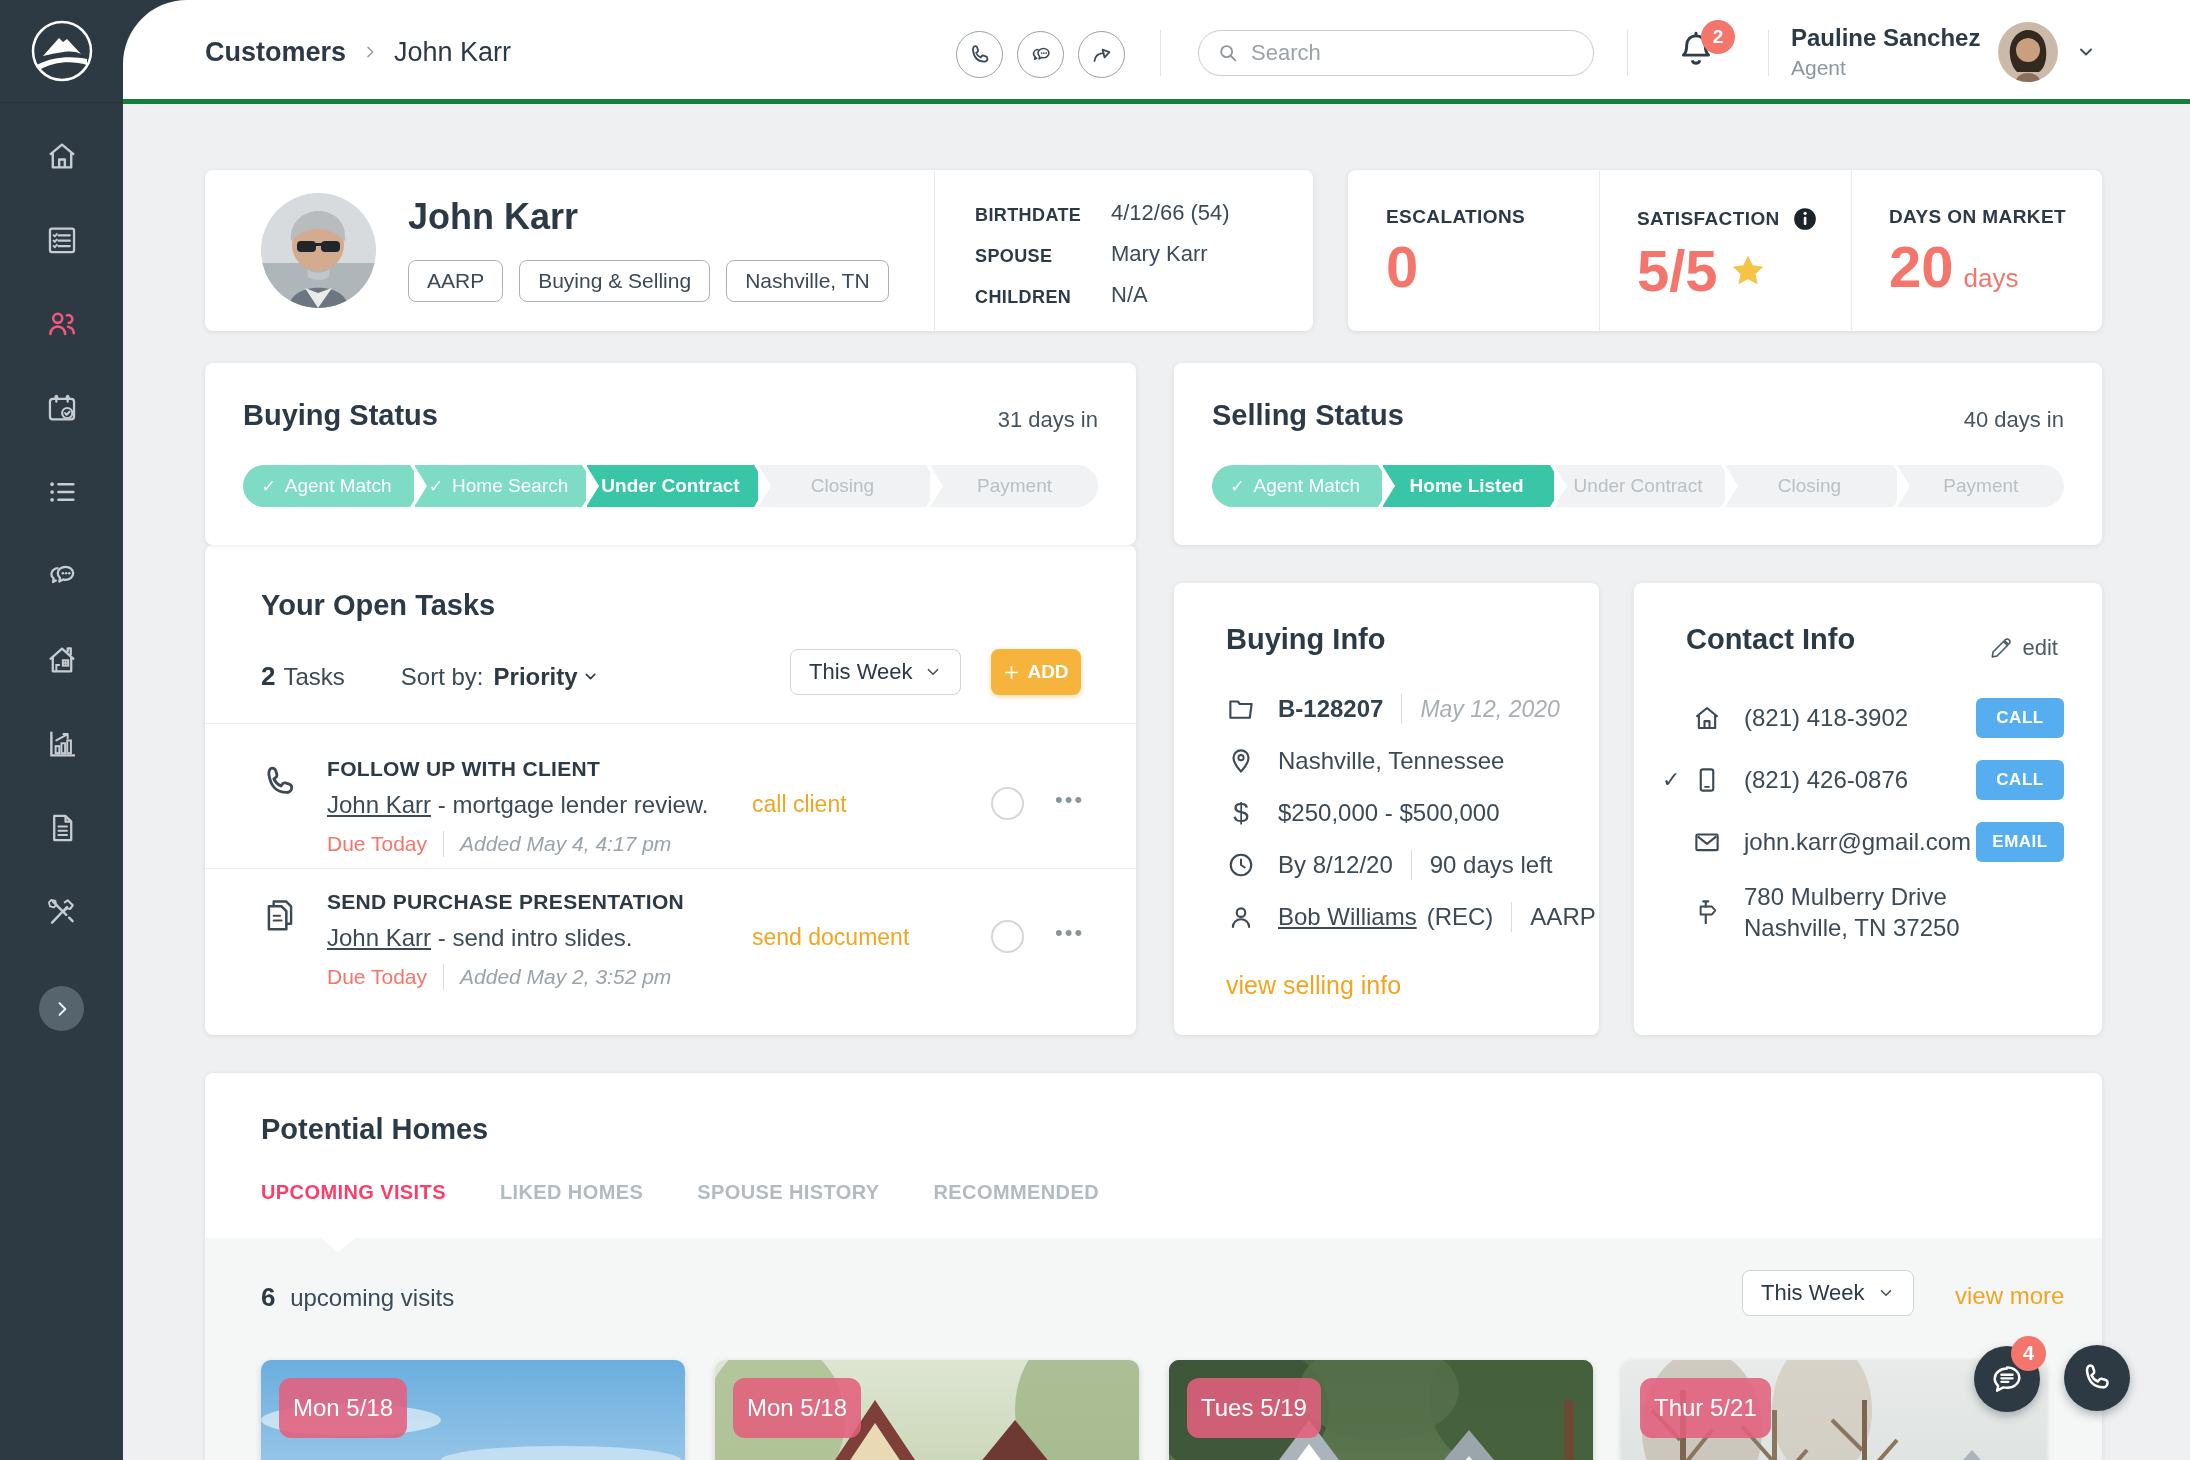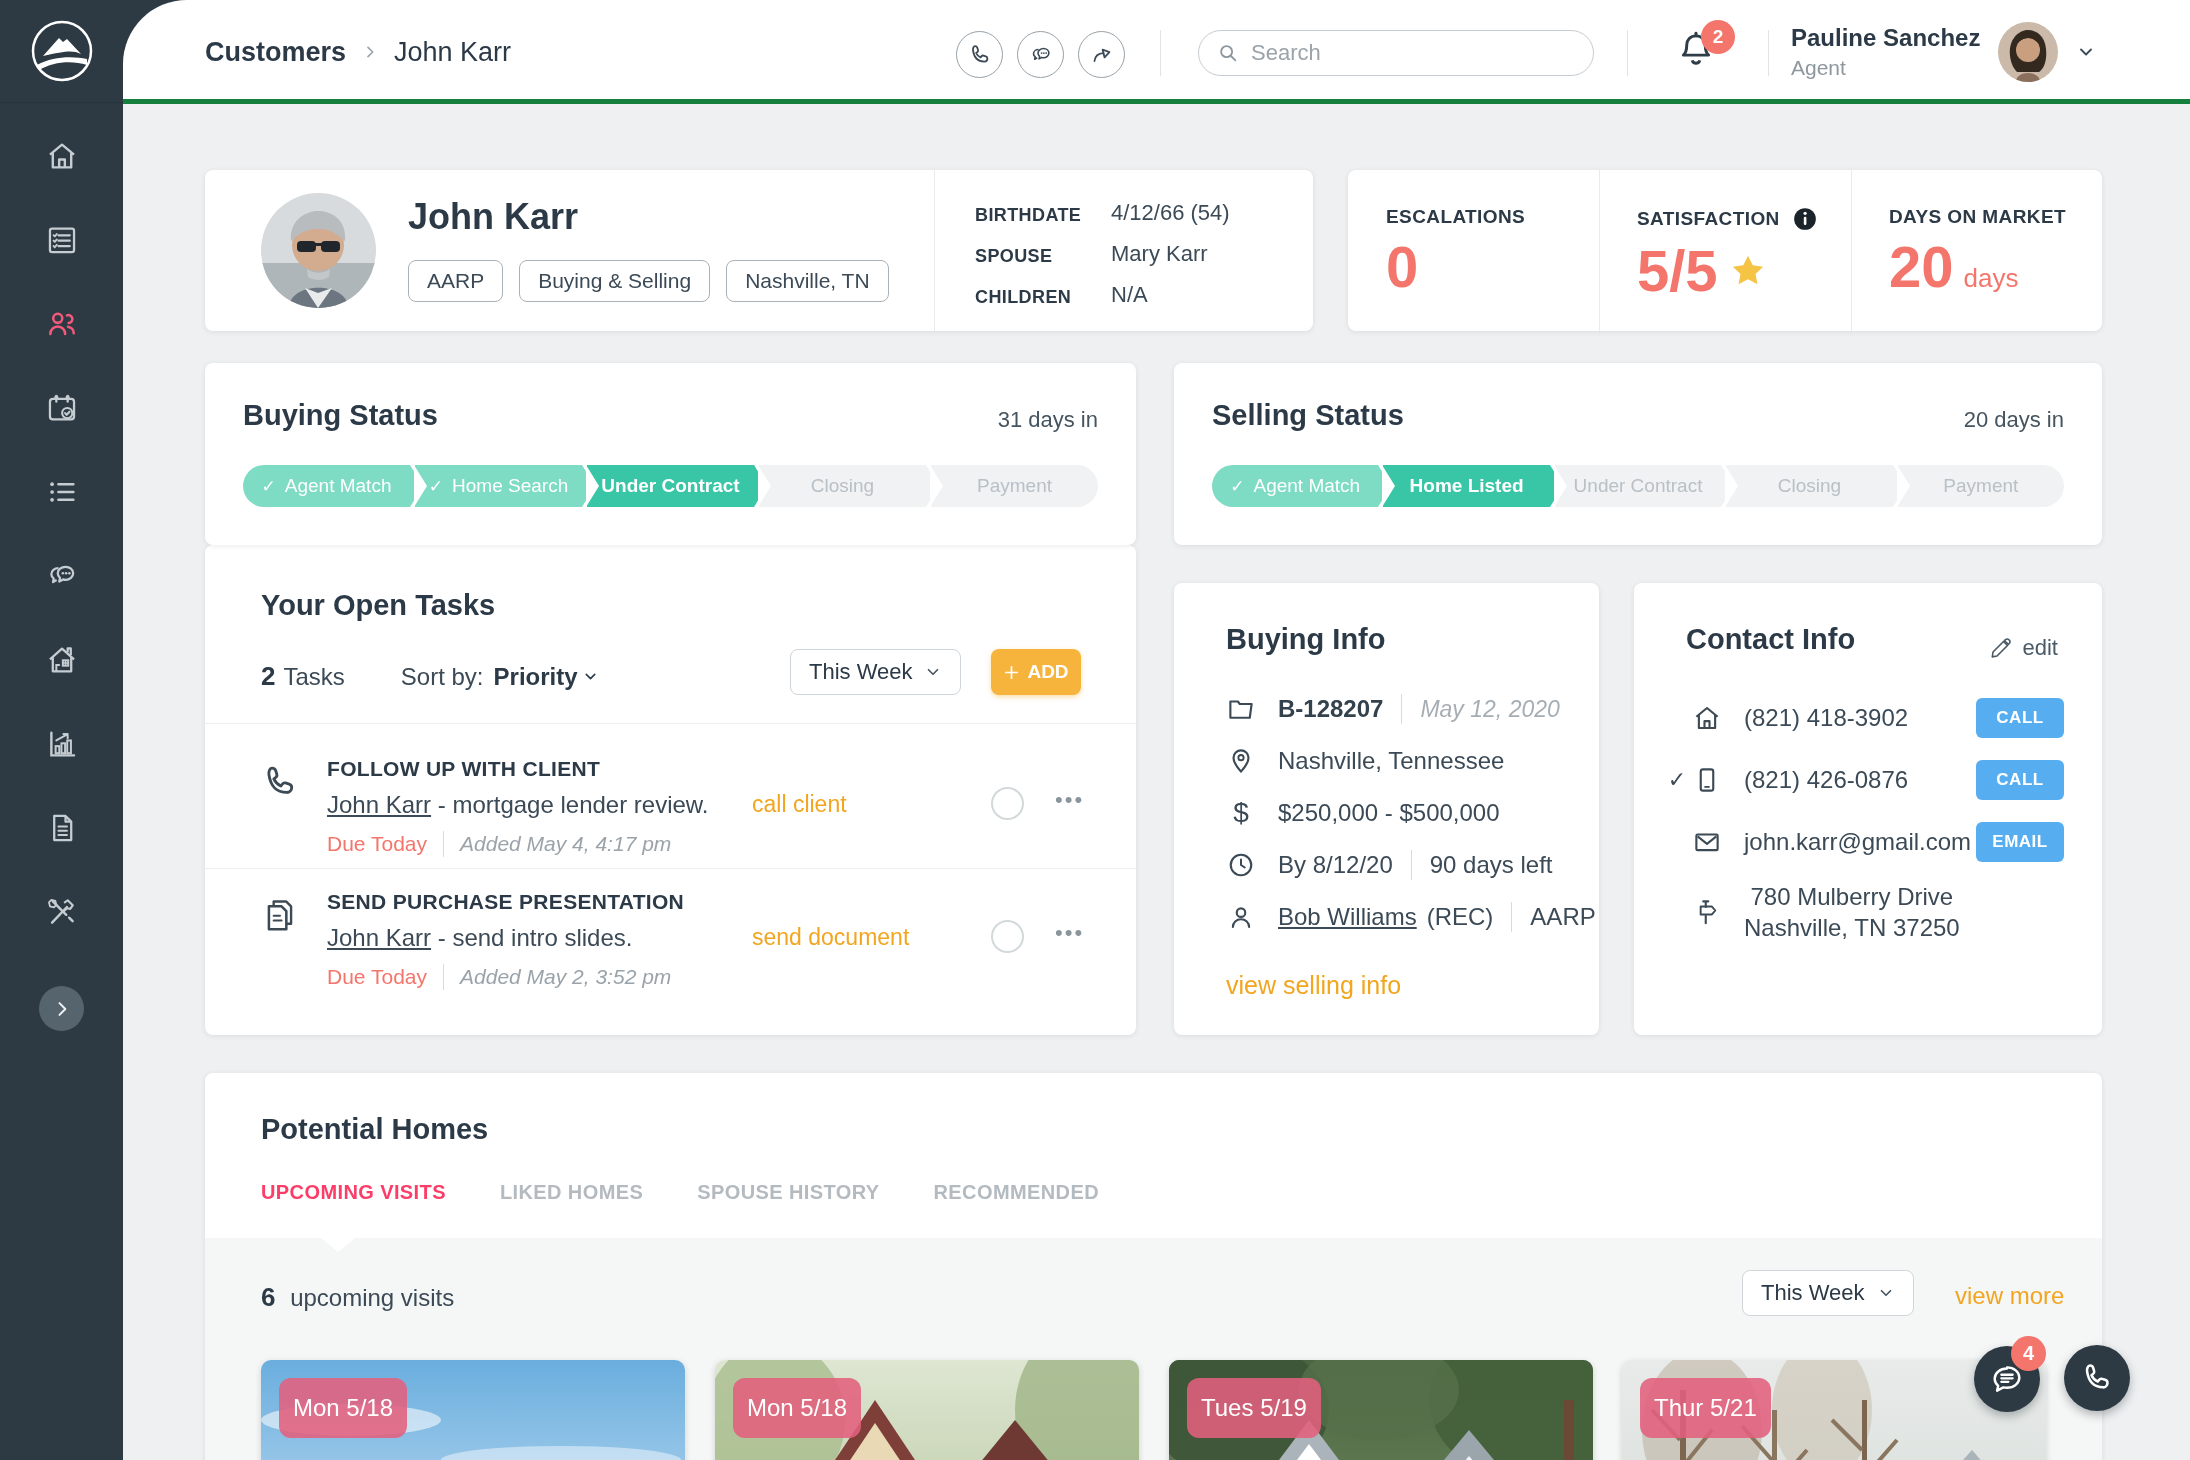--- a/index.html
+++ b/index.html
@@ -120,21 +120,21 @@
   .bi-dollar{width:30px;margin-right:22px;font-size:28px;color:#3c4a55;text-align:center;}
   .bi-strong{font-weight:700;color:#33424d;}
   .bi-bar{width:1px;height:30px;background:#d8dcdf;margin:0 18px;}
   .bi-muted{font-style:italic;color:#a6aeb4;font-size:23px;}
   .bi-link{position:absolute;left:52px;top:388px;font-size:25px;color:var(--orange);cursor:pointer;}
   .u{text-decoration:underline;cursor:pointer;}
 
   
   .ci-edit{position:absolute;right:44px;top:52px;display:flex;align-items:center;gap:10px;font-size:22px;color:#4a5a66;cursor:pointer;}
   .ci-edit svg{width:24px;height:24px;}
-  .ci-rows{position:absolute;left:28px;top:104px;right:38px;display:flex;flex-direction:column;text-align:center;}
+  .ci-rows{position:absolute;left:28px;top:104px;right:38px;display:flex;flex-direction:column;}
   .ci-row{min-height:62px;display:flex;align-items:center;font-size:24px;color:var(--ink2);position:relative;}
   .ci-check{width:30px;color:#3c4a55;font-size:22px;}
   .ci-row .ci-icon{width:30px;height:30px;color:#3c4a55;margin-right:22px;flex:none;}
   .ci-btn{position:absolute;right:0;width:88px;height:40px;border-radius:6px;background:var(--blue);color:#fff;font-size:17px;font-weight:700;letter-spacing:.5px;display:flex;align-items:center;justify-content:center;cursor:pointer;}
   .ci-addr{line-height:1.3;padding:8px 0;}
 
   
   .ph{position:absolute;left:205px;top:1073px;width:1897px;height:560px;background:#fff;border-radius:8px;box-shadow:0 1px 5px rgba(45,58,67,.10);overflow:hidden;}
   .ph-title{position:absolute;left:56px;top:40px;font-size:29px;font-weight:700;}
   .ph-tabs{position:absolute;left:56px;top:108px;display:flex;gap:54px;}
@@ -513,21 +513,21 @@
           <span>Closing</span>
         </div>
       <div class="step upcoming">
           <span>Payment</span>
         </div>
     </div>
   </div>
 
   <div class="card" style="left:1174px;top:363px;width:928px;height:182px">
     <div class="sc-title">Selling Status</div>
-    <div class="sc-days">20 days in</div>
+    <div class="sc-days">40 days in</div>
     <div class="steps">
       <div class="step done">
           <span class="tick">✓</span>
           <span>Agent Match</span>
         </div>
       <div class="step active">
           <span>Home Listed</span>
         </div>
       <div class="step upcoming">
           <span>Under Contract</span>

